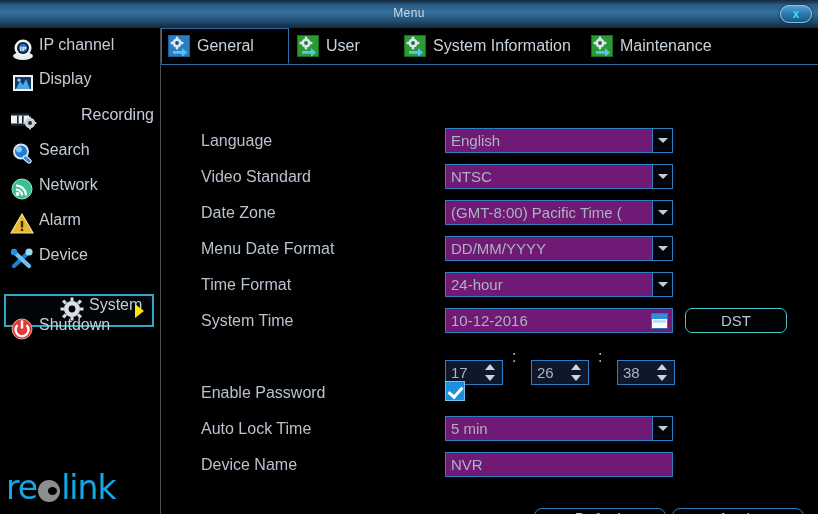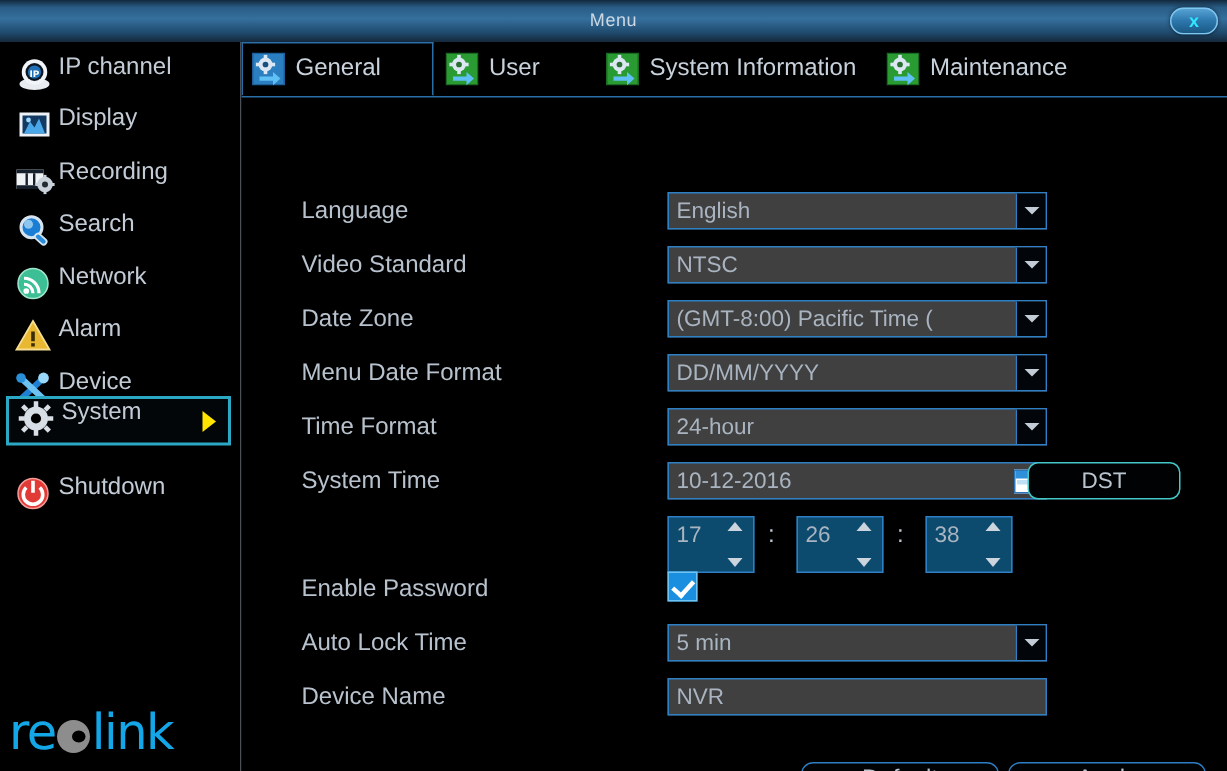--- a/index.html
+++ b/index.html
@@ -190,23 +190,23 @@
     line-height: 26px;
     font-size: 16px;
     color: #b8c2cd;
     white-space: nowrap;
   }
 
   .fctrl {
     position: absolute;
     left: 284px;
     top: 0;
-    width: 253px; height: 25px;
+    width: 228px; height: 25px;
     border: 1px solid #2e7fc4;
-    background: #404040;
+    background: #701a75;
     box-sizing: border-box;
     cursor: pointer;
   }
   .fctrl .val {
     position:absolute;
     left: 5px; top:0;
     right: 22px;
     line-height: 23px;
     font-size: 15px;
     color: #a9b4c0;
@@ -266,24 +266,24 @@
     text-align: center;
     line-height: 23px;
     font-size: 15px;
     color: #b9c4cf;
     cursor: pointer;
   }
 
   
   .spin {
     position: absolute;
-    top: 0;
-    width: 58px; height: 38px;
+    top: 16px;
+    width: 58px; height: 25px;
     border: 1px solid #2e7fc4;
-    background: #0c4a6e;
+    background: #0f172a;
     box-sizing: border-box;
     cursor: pointer;
   }
   .spin .val {
     position:absolute;
     left:5px; top:0;
     line-height: 23px;
     font-size: 15px;
     color: #a9b4c0;
   }
@@ -369,21 +369,21 @@
         <svg class="ic" viewBox="0 0 30 26">
           <rect x="5" y="5" width="20" height="16" fill="#eef2f6"></rect>
           <rect x="7" y="7" width="16" height="12" fill="#123a63"></rect>
           <path d="M8 19 L12 11 L15 15 L18 9 L22 19 Z" fill="#4aa8e8"></path>
           <circle cx="11" cy="10" r="1.6" fill="#9fd8ff"></circle>
         </svg>
       </div>
       <span class="slabel">Display</span>
     </div>
 
-    <div class="side-item" style="top:78px;">
+    <div class="side-item" style="top:78px;gap:42px;">
       <div class="sico">
         <svg class="ic" viewBox="0 0 30 26">
           <rect x="3" y="7" width="18" height="13" fill="#f0f3f6"></rect>
           <rect x="3" y="7" width="18" height="2.5" fill="#15202c"></rect>
           <rect x="3" y="17.5" width="18" height="2.5" fill="#15202c"></rect>
           <rect x="9" y="9.5" width="1.6" height="8" fill="#15202c"></rect>
           <rect x="14" y="9.5" width="1.6" height="8" fill="#15202c"></rect>
           <circle cx="22" cy="17" r="5.2" fill="#c9d2da"></circle>
           <circle cx="22" cy="17" r="2" fill="#222b33"></circle>
           <g fill="#c9d2da">
@@ -441,21 +441,21 @@
           <g stroke="#6cc3f2" stroke-width="4.2" stroke-linecap="round">
             <line x1="6" y1="6" x2="21" y2="20"></line>
           </g>
           <circle cx="21" cy="6" r="3.6" fill="#9ad8fa"></circle>
           <circle cx="6" cy="6" r="3.2" fill="#2a8fd8"></circle>
         </svg>
       </div>
       <span class="slabel">Device</span>
     </div>
 
-    <div class="side-item selected" style="top:236px;">
+    <div class="side-item selected" style="top:266px;padding-left:48px;">
       <div class="sico">
         <svg class="ic" viewBox="0 0 30 26">
           <g fill="#d7dee5">
             <circle cx="14" cy="13" r="8"></circle>
             <rect x="12.5" y="1.5" width="3" height="4"></rect>
             <rect x="12.5" y="20.5" width="3" height="4"></rect>
             <rect x="2.5" y="11.5" width="4" height="3"></rect>
             <rect x="21.5" y="11.5" width="4" height="3"></rect>
             <rect x="5" y="4" width="3" height="4" transform="rotate(-45 6.5 6)"></rect>
             <rect x="20" y="18" width="3" height="4" transform="rotate(-45 21.5 20)"></rect>

